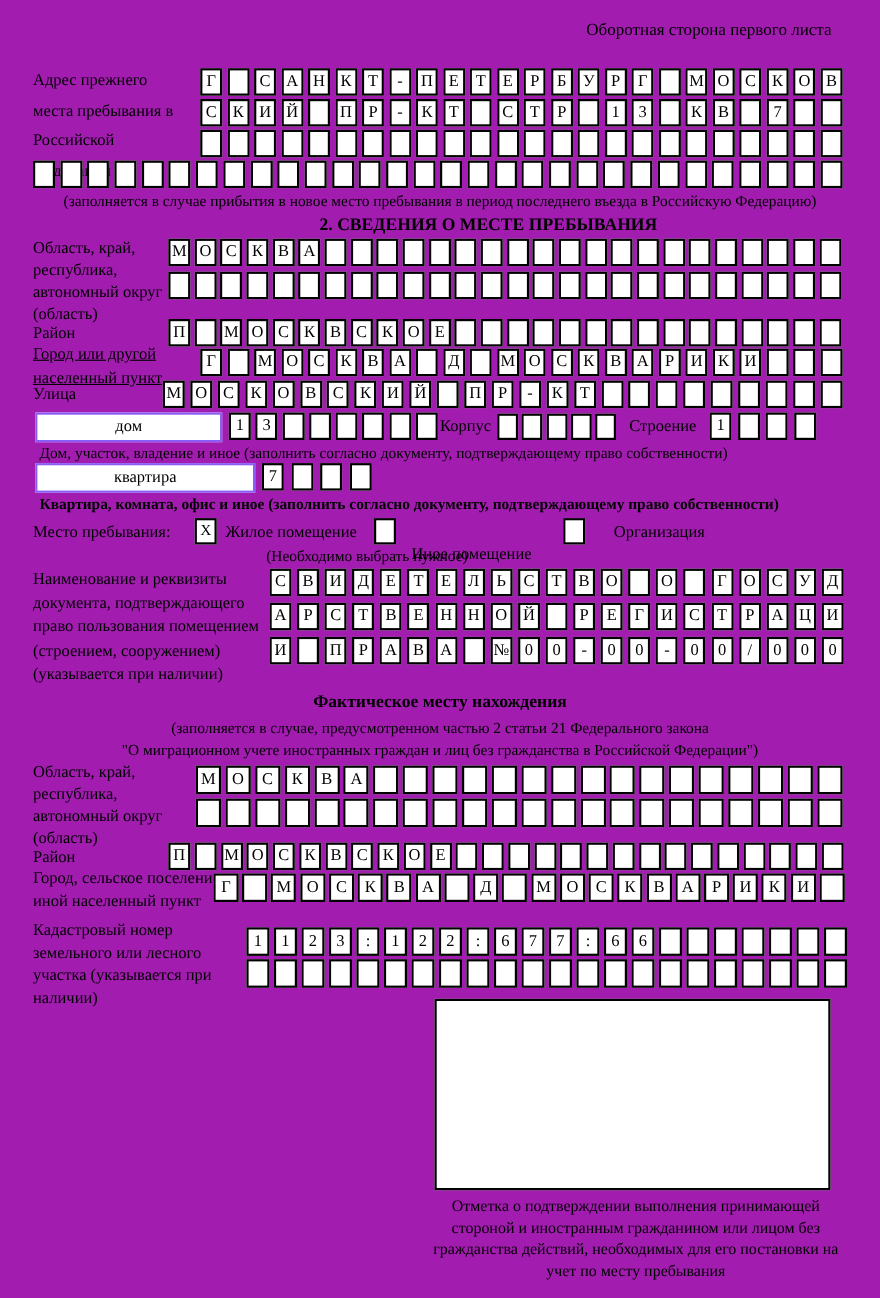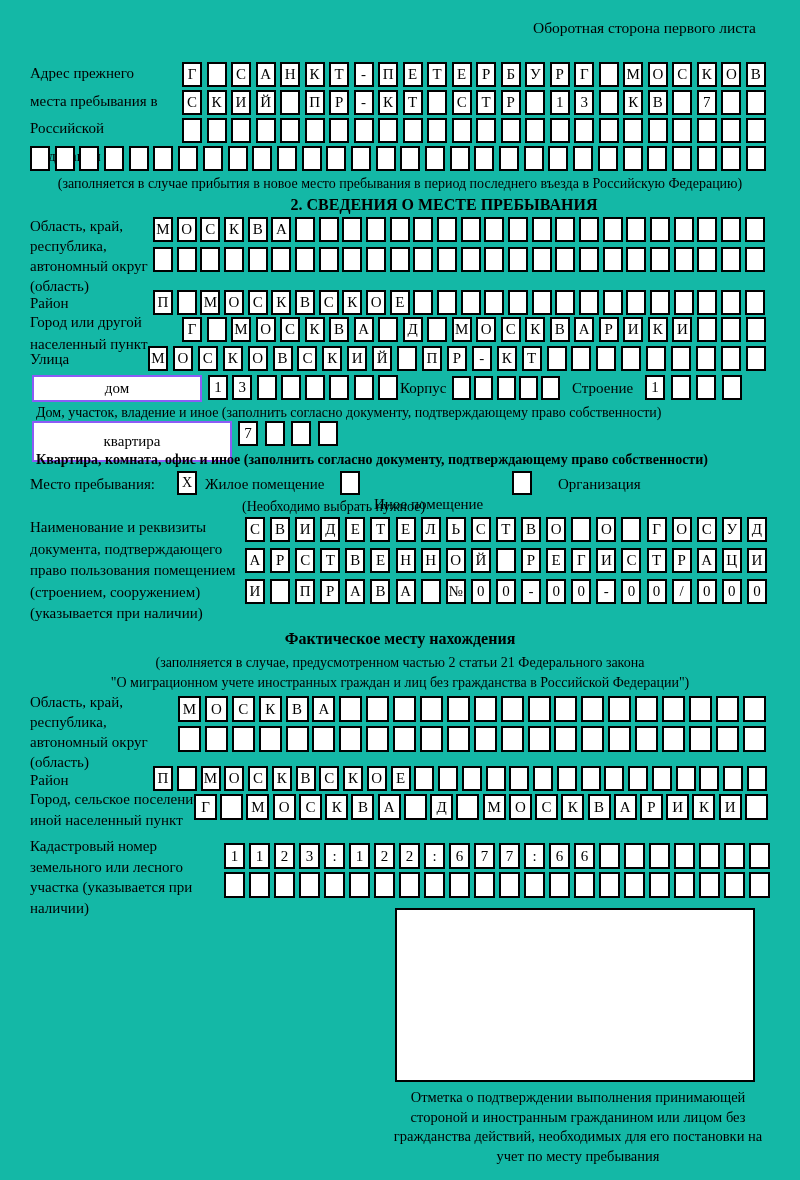--- a/index.html
+++ b/index.html
@@ -1,18 +1,18 @@
 <!DOCTYPE html>
 <html><head>
 <meta charset="utf-8">
 <style>
   html,body{margin:0;padding:0;background:#e8e8e8;}
   #page{
     position:relative;width:800px;height:1180px;margin:0 auto;
-    background:#14b8a6;color:#000;
+    background:#a21caf;color:#000;
     font-family:"Liberation Serif","DejaVu Serif",serif;
     overflow:hidden;
   }
   .abs{position:absolute;}
   .lbl{font-size:15px;line-height:20px;}
   .note{font-size:14px;}
   .center{left:0;width:800px;text-align:center;}
   .bold{font-weight:bold;}
   .row{position:absolute;display:flex;justify-content:space-between;}
   .cell{
@@ -239,21 +239,21 @@
       <span class="cell">&nbsp;</span>
       <span class="cell">&nbsp;</span>
       <span class="cell">&nbsp;</span>
       <span class="cell">&nbsp;</span>
       <span class="cell">&nbsp;</span>
       <span class="cell">&nbsp;</span>
       <span class="cell">&nbsp;</span>
       <span class="cell">&nbsp;</span>
     </div>
 
-  <div class="abs lbl" style="left:30px;top:311px;width:155px;line-height:22px;">Город или другой населенный пункт</div>
+  <div class="abs lbl" style="left:30px;top:311px;width:155px;line-height:22px;text-decoration:underline;">Город или другой населенный пункт</div>
   <div class="row" style="left:182px;top:317px;width:584px;">
       <span class="cell">Г</span>
       <span class="cell">&nbsp;</span>
       <span class="cell">М</span>
       <span class="cell">О</span>
       <span class="cell">С</span>
       <span class="cell">К</span>
       <span class="cell">В</span>
       <span class="cell">А</span>
       <span class="cell">&nbsp;</span>
@@ -324,21 +324,21 @@
     </div>
   <div class="abs lbl" style="left:572px;top:378px;">Строение</div>
   <div class="row" style="left:645px;top:375px;width:97px;">
       <span class="cell">1</span>
       <span class="cell">&nbsp;</span>
       <span class="cell">&nbsp;</span>
       <span class="cell">&nbsp;</span>
     </div>
   <div class="abs note" style="left:36px;top:405px;">Дом, участок, владение и иное (заполнить согласно документу, подтверждающему право собственности)</div>
 
-  <div class="abs label-box" style="left:32px;top:421px;width:200px;height:41px;">квартира</div>
+  <div class="abs label-box" style="left:32px;top:421px;width:200px;height:27px;">квартира</div>
   <div class="row" style="left:238px;top:421px;width:100px;">
       <span class="cell">7</span>
       <span class="cell">&nbsp;</span>
       <span class="cell">&nbsp;</span>
       <span class="cell">&nbsp;</span>
     </div>
   <div class="abs note" style="left:36px;top:452px;font-weight:bold;">Квартира, комната, офис и иное (заполнить согласно документу, подтверждающему право собственности)</div>
 
   <div class="abs" style="left:30px;top:471px;width:740px;height:28px;">
     <span class="abs lbl" style="left:0;top:3px;">Место пребывания:</span>

